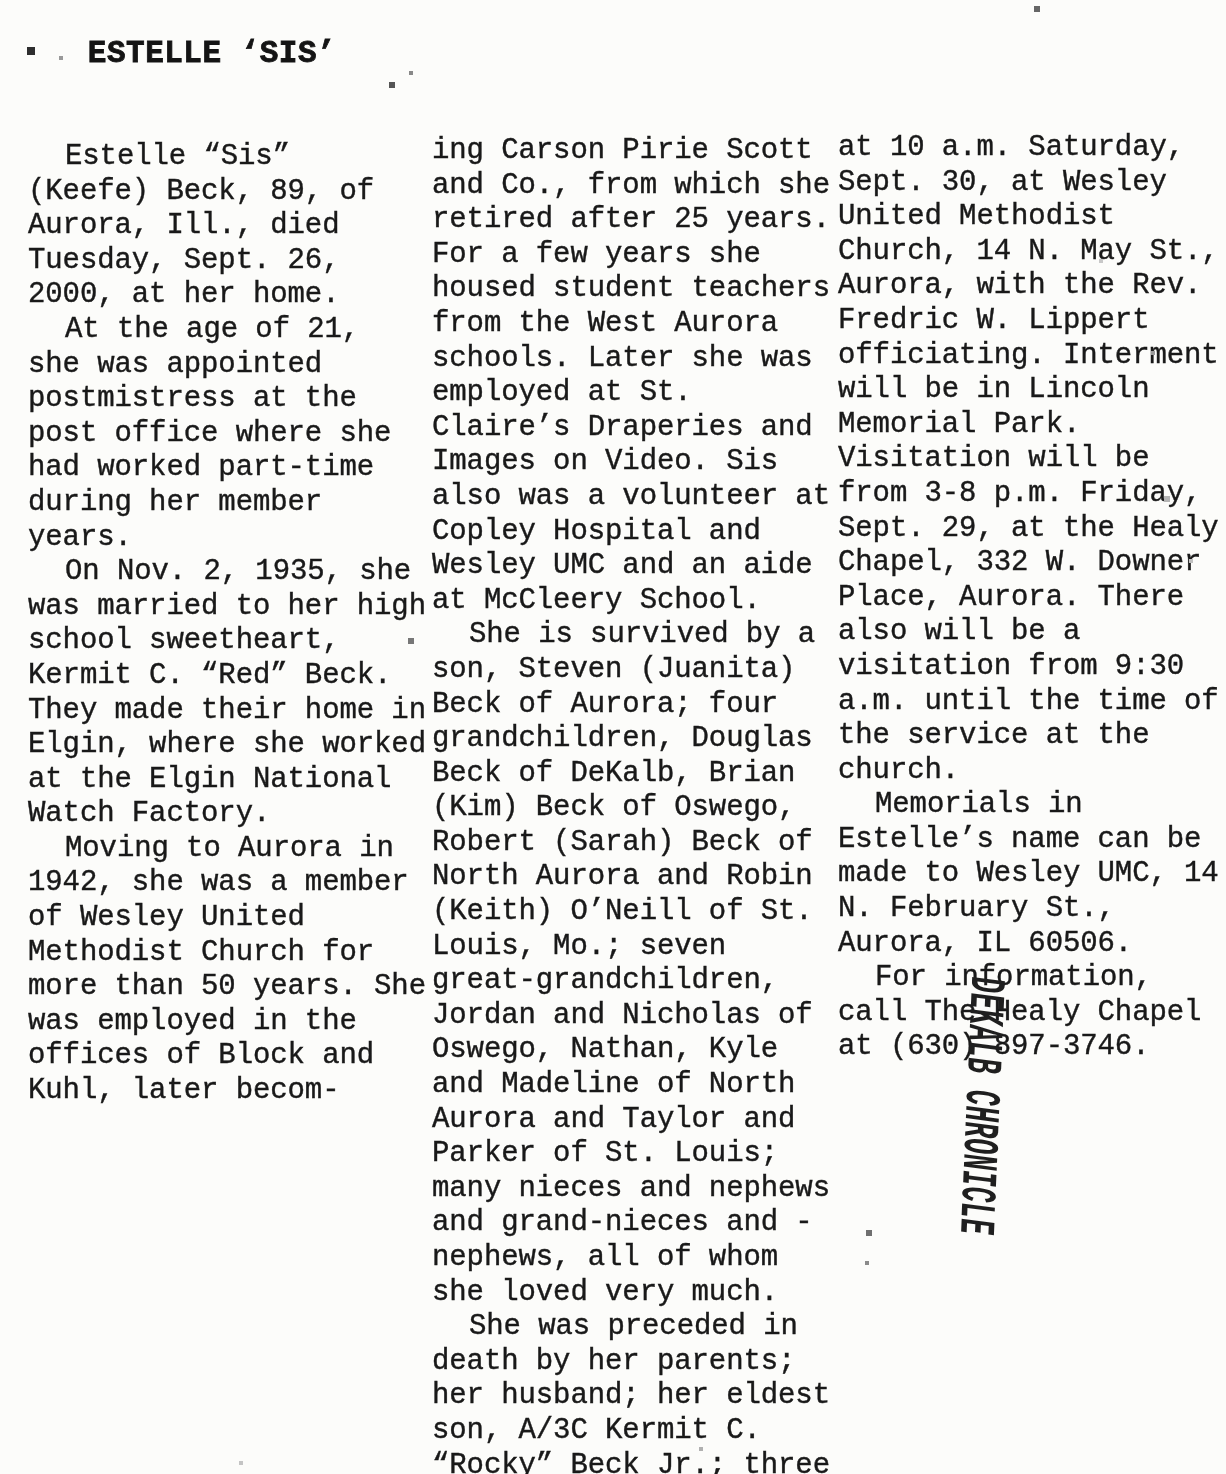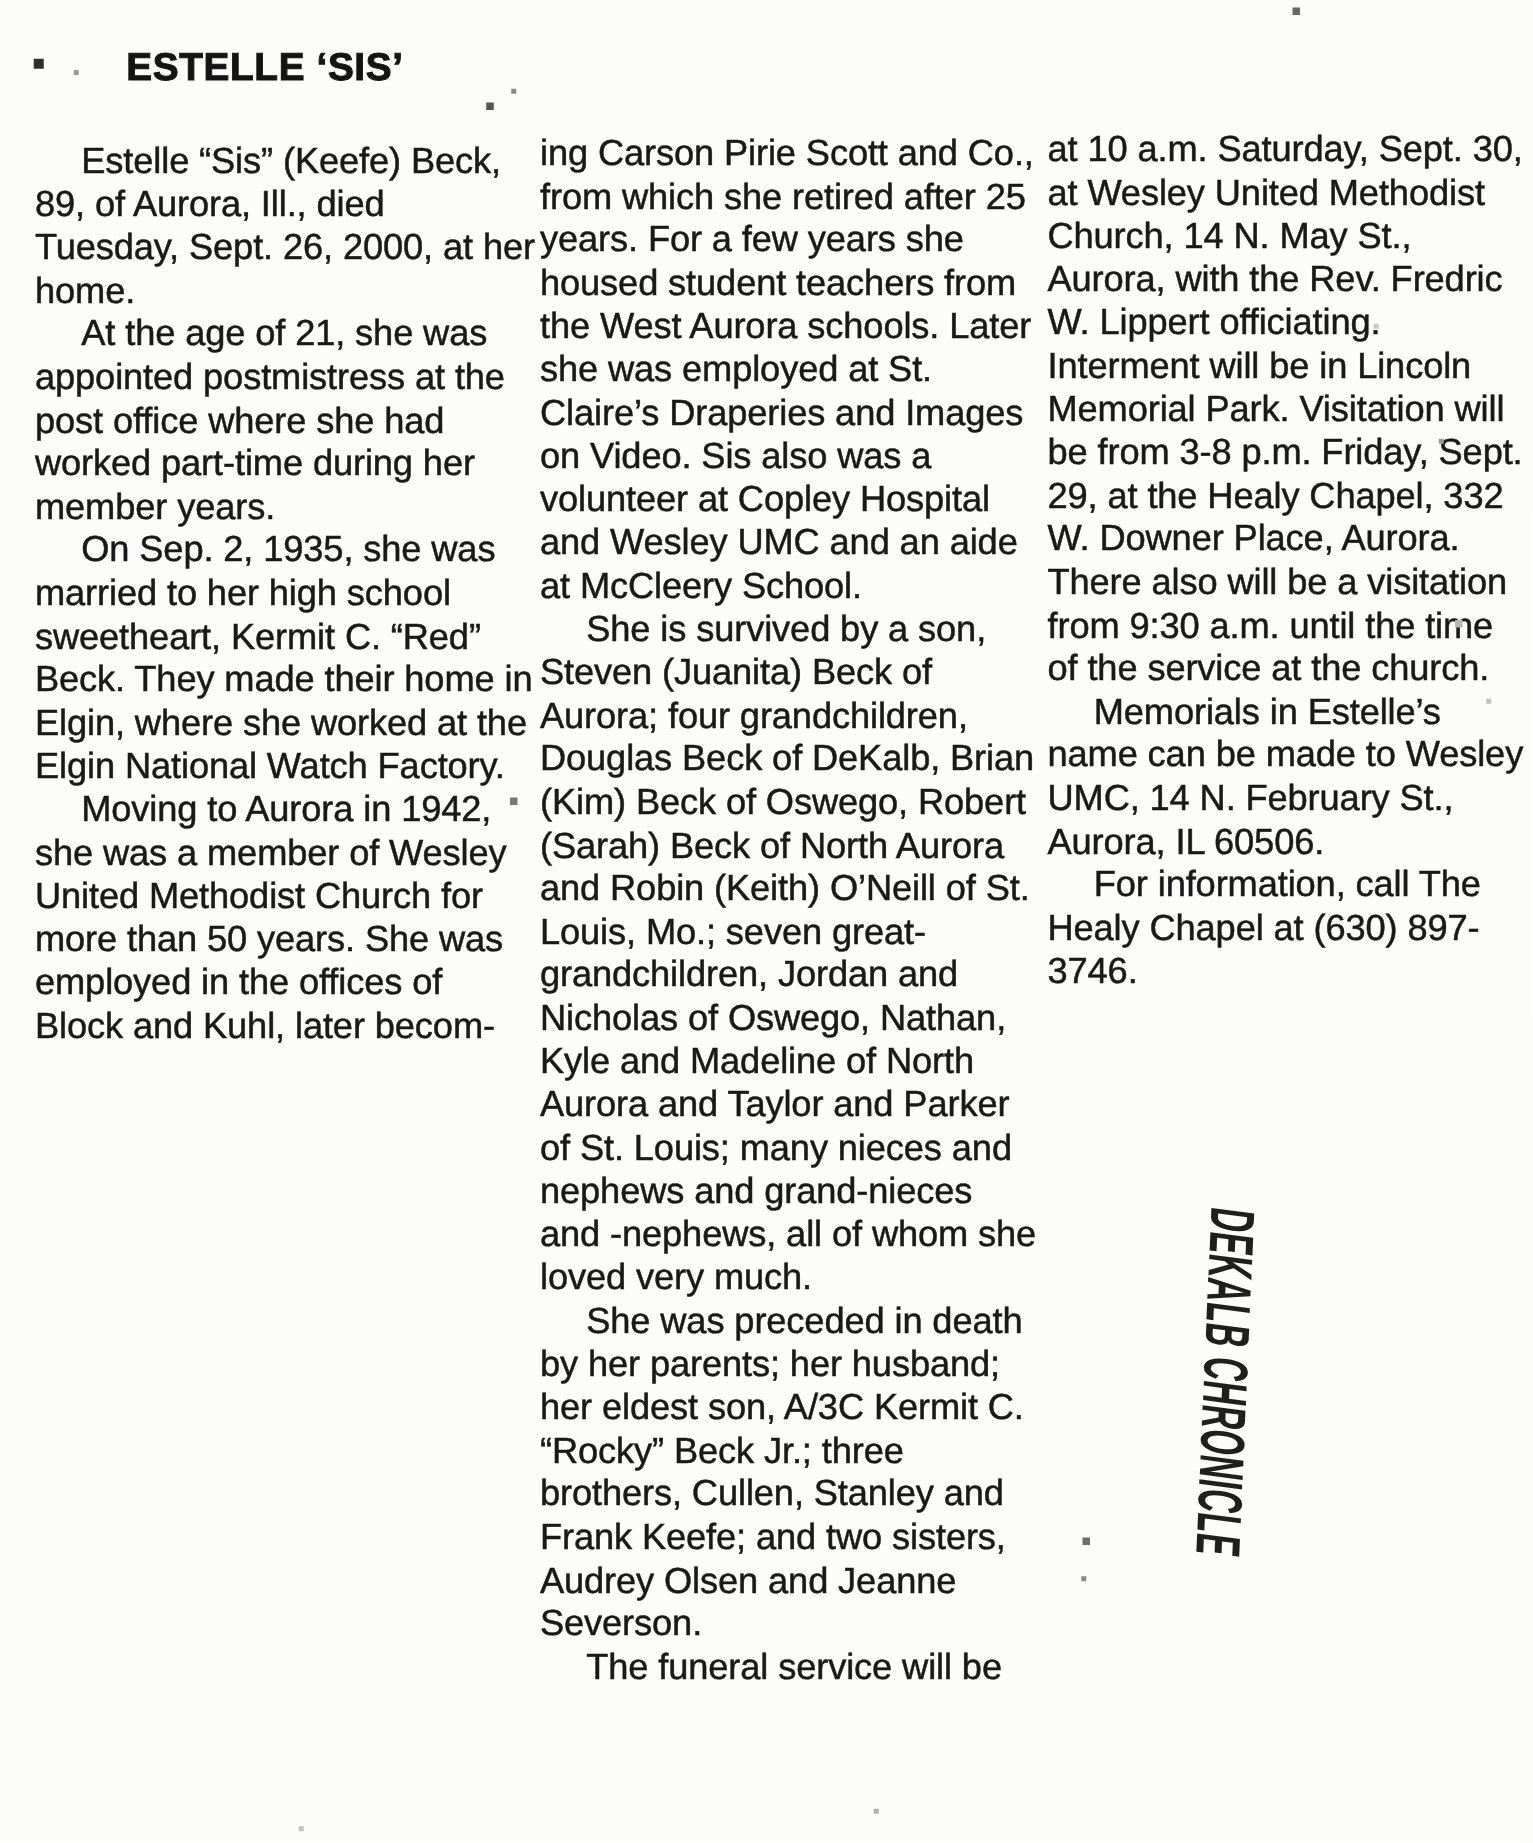--- a/index.html
+++ b/index.html
@@ -2,21 +2,21 @@
 <html><head>
 <meta charset="utf-8">
 <style>
   html, body { margin: 0; padding: 0; background: #ffffff; }
   .page {
     position: relative;
     width: 1226px;
     height: 1474px;
     background: #fcfcfa;
     overflow: hidden;
-    font-family: Liberation Sans, sans-serif;
+    font-family: Liberation Mono, monospace;
     color: #1a1a1a;
   }
   .headline {
     position: absolute;
     left: 32px;
     top: 36px;
     width: 360px;
     margin: 0;
     text-align: center;
     font-size: 31px;
@@ -27,20 +27,21 @@
     -webkit-text-stroke: 0.8px #141414;
   }
   .col {
     position: absolute;
     font-size: 29px;
     line-height: 34.6px;
     letter-spacing: -0.1px;
     color: #191919;
     -webkit-text-stroke: 0.4px #191919;
     text-align: left;
+    margin-top: 28px;
   }
   .col p { margin: 0; padding: 0; }
   .col p.indent { text-indent: 37px; }
   .col1 { left: 28px;  top: 112px; width: 400px; }
   .col2 { left: 432px; top: 106px; width: 398px; }
   .col3 { left: 838px; top: 103px; width: 388px; }
   .stamp {
     position: absolute;
     left: 980px;
     top: 1106px;
@@ -76,21 +77,21 @@
 </head>
 <body>
 
 <div class="page">
 
   <h1 class="headline"><span>ESTELLE ‘SIS’</span><br></h1>
 
   <div class="col col1">
     <p class="indent">Estelle “Sis” (Keefe) Beck, 89, of Aurora, Ill., died Tuesday, Sept. 26, 2000, at her home.</p>
     <p class="indent">At the age of 21, she was appointed postmistress at the post office where she had worked part-time during her member years.</p>
-    <p class="indent">On Sep. 2, 1935, she was married to her high school sweetheart, Kermit C. “Red” Beck. They made their home in Elgin, where she worked at the Elgin National Watch Factory.</p>
+    <p class="indent">On Nov. 2, 1935, she was married to her high school sweetheart, Kermit C. “Red” Beck. They made their home in Elgin, where she worked at the Elgin National Watch Factory.</p>
     <p class="indent">Moving to Aurora in 1942, she was a member of Wesley United Methodist Church for more than 50 years. She was employed in the offices of Block and Kuhl, later becom-</p>
   </div>
 
   <div class="col col2">
     <p>ing Carson Pirie Scott and Co., from which she retired after 25 years. For a few years she housed student teachers from the West Aurora schools. Later she was employed at St. Claire’s Draperies and Images on Video. Sis also was a volunteer at Copley Hospital and Wesley UMC and an aide at McCleery School.</p>
     <p class="indent">She is survived by a son, Steven (Juanita) Beck of Aurora; four grandchildren, Douglas Beck of DeKalb, Brian (Kim) Beck of Oswego, Robert (Sarah) Beck of North Aurora and Robin (Keith) O’Neill of St. Louis, Mo.; seven great-grandchildren, Jordan and Nicholas of Oswego, Nathan, Kyle and Madeline of North Aurora and Taylor and Parker of St. Louis; many nieces and nephews and grand-nieces and -nephews, all of whom she loved very much.</p>
     <p class="indent">She was preceded in death by her parents; her husband; her eldest son, A/3C Kermit C. “Rocky” Beck Jr.; three brothers, Cullen, Stanley and Frank Keefe; and two sisters, Audrey Olsen and Jeanne Severson.</p>
     <p class="indent">The funeral service will be</p>
   </div>
 

